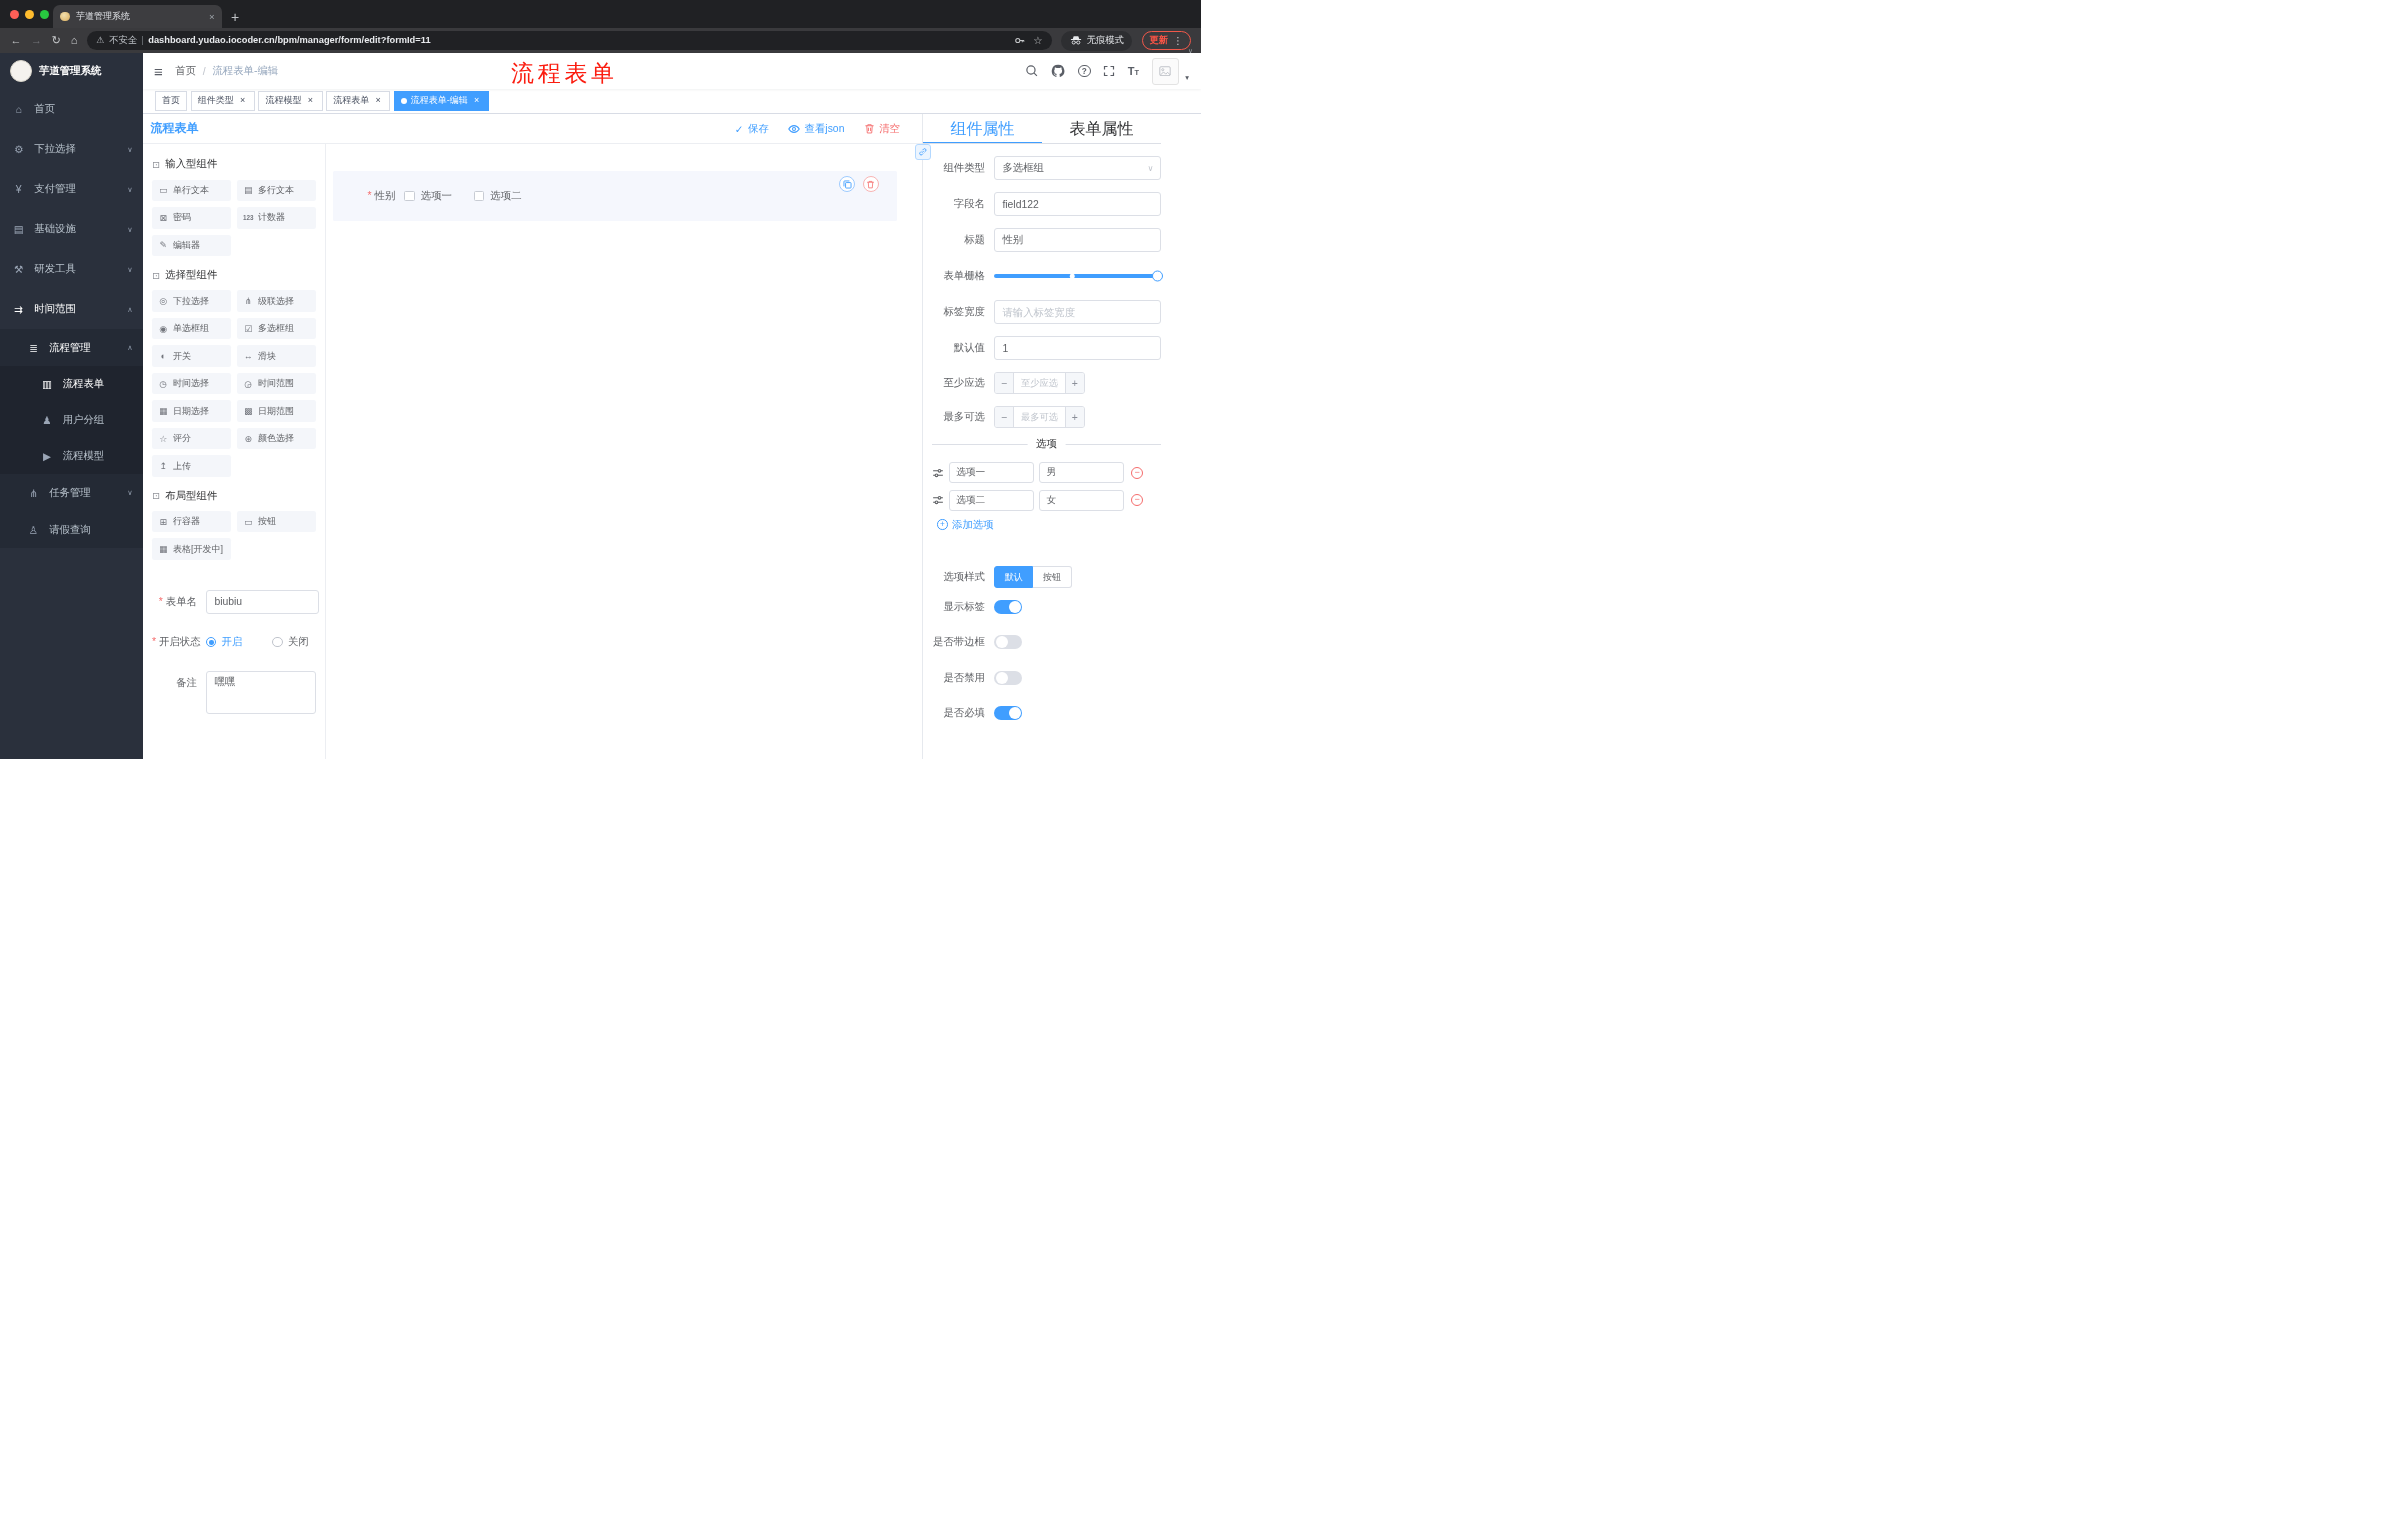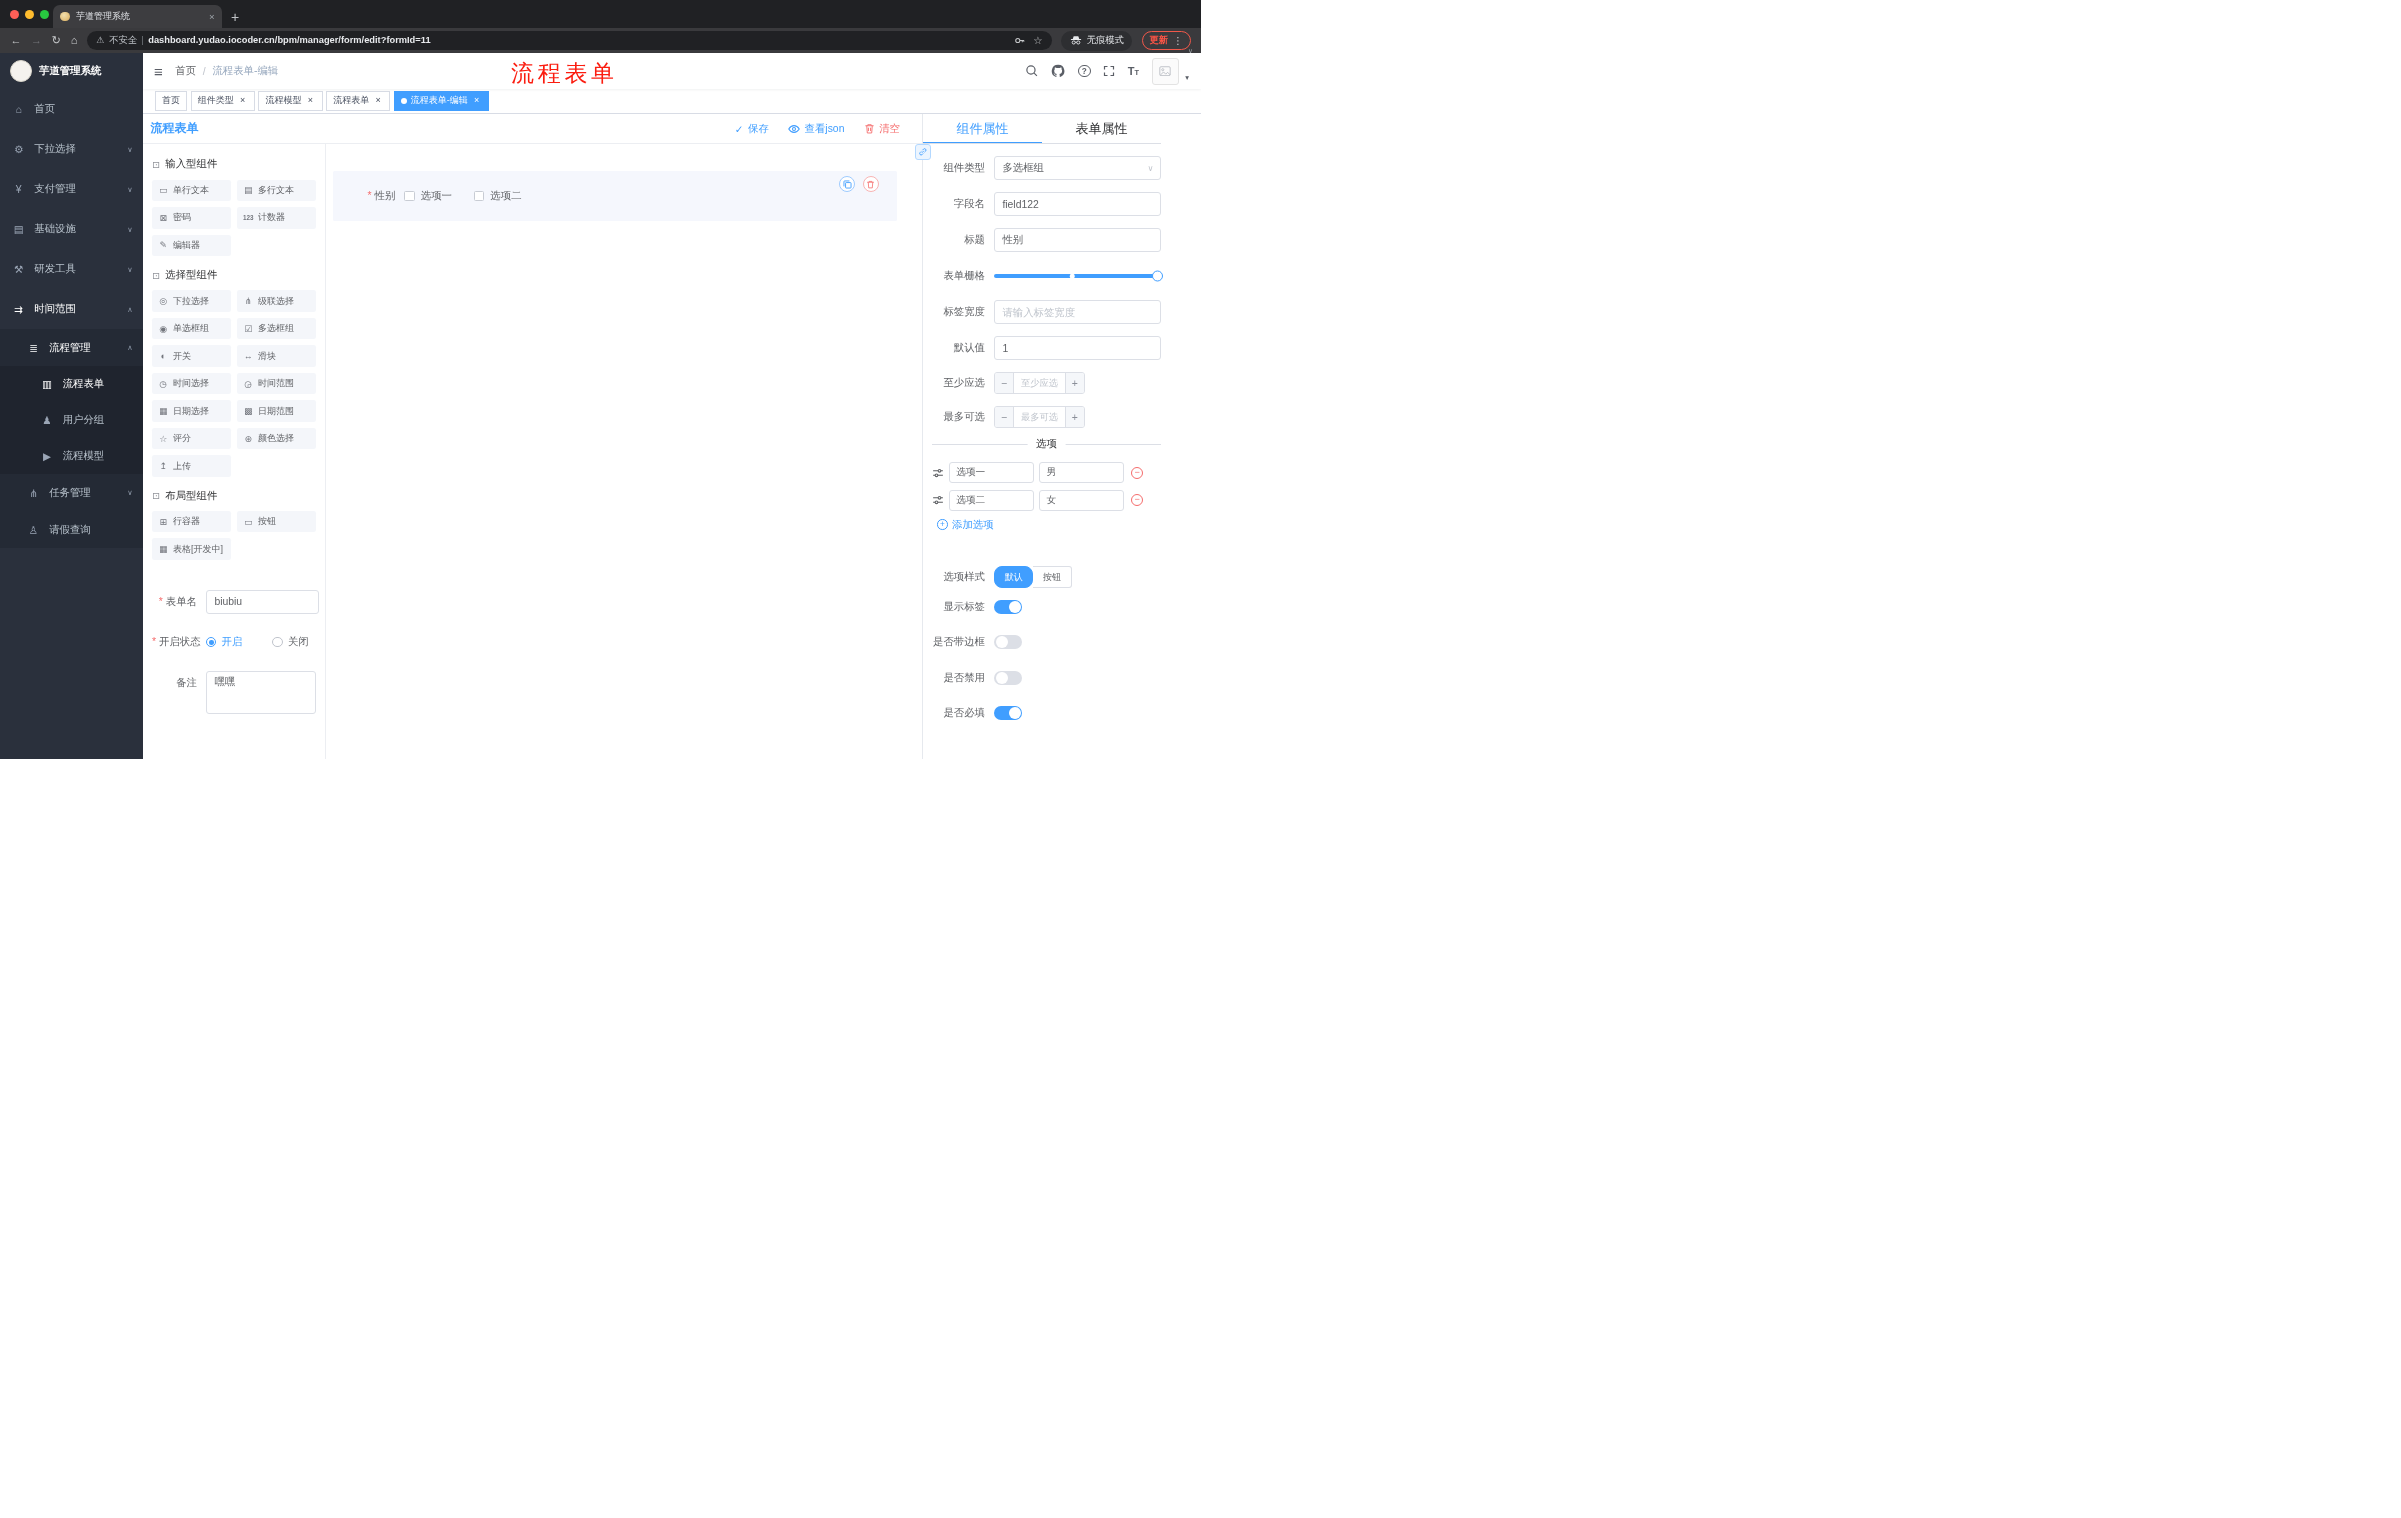--- a/index.html
+++ b/index.html
@@ -113,21 +113,21 @@
   .circle-btn{width:16.3px;height:16.3px;border-radius:50%;display:flex;align-items:center;justify-content:center;background:#fff;cursor:pointer;}
   .circle-btn.blue{border:0.7px solid #9ecbff;}
   .circle-btn.red{border:0.7px solid #f8b4b4;}
   .checkbox{display:flex;align-items:center;gap:6px;font-size:10.4px;color:#606266;margin-right:22px;cursor:pointer;}
   .cb-box{width:10.4px;height:10.4px;border:0.7px solid #c8ccd4;border-radius:1.5px;background:#fff;display:inline-block;}
 
   
   .panel{width:279px;border-left:0.7px solid #e6e9ee;display:flex;flex-direction:column;position:relative;flex-shrink:0;}
   .link-btn{position:absolute;left:-8.2px;top:30px;width:16.3px;height:16.3px;border:0.7px solid #b3d8ff;background:#ecf5ff;border-radius:3px;display:flex;align-items:center;justify-content:center;cursor:pointer;z-index:3;}
   .panel-tabs{height:30px;display:flex;border-bottom:0.7px solid #dcdfe6;margin-right:40px;flex-shrink:0;}
-  .panel-tab{flex:1;text-align:center;line-height:30px;font-size:13px;color:#303133;cursor:pointer;}
+  .panel-tab{flex:1;text-align:center;line-height:30px;font-size:16px;color:#303133;cursor:pointer;}
   .panel-tab.active{color:#409eff;border-bottom:1.5px solid #409eff;font-weight:500;}
   .panel-body{flex:1;padding:12px 40px 0 9px;overflow:hidden;}
   .prow{display:flex;align-items:center;margin-bottom:12px;}
   .plabel{width:62px;text-align:right;padding-right:9px;font-size:10.4px;color:#606266;flex-shrink:0;white-space:nowrap;}
   .pctl{flex:1;min-width:0;}
   .p-input{width:100%;height:24px;border:0.7px solid #dcdfe6;border-radius:3px;padding:0 7.4px;font-size:10.4px;color:#606266;outline:none;}
   .p-input::placeholder{color:#bfc4cc;}
   .p-select{position:relative;}
   .p-select .sel-arrow{position:absolute;right:7.4px;top:6.7px;color:#c0c4cc;font-size:8.2px;pointer-events:none;}
   .slider{height:24px;display:flex;align-items:center;position:relative;}
@@ -145,21 +145,21 @@
   .opt-row{display:flex;align-items:center;margin-bottom:6.7px;gap:5.2px;}
   .opt-input{width:85px;height:21px;border:0.7px solid #dcdfe6;border-radius:3px;padding:0 6px;font-size:9.7px;color:#606266;outline:none;}
   .remove-btn{width:12px;height:12px;border:0.7px solid #f56c6c;color:#f56c6c;border-radius:50%;font-size:9px;line-height:9.7px;text-align:center;cursor:pointer;margin-left:1.5px;flex-shrink:0;}
   .add-option{display:flex;align-items:center;gap:4.5px;color:#409eff;font-size:10.4px;margin:3px 0 0 5.2px;cursor:pointer;}
   .add-circle{width:10.4px;height:10.4px;border:0.7px solid #409eff;border-radius:50%;font-size:8.2px;line-height:9px;text-align:center;}
   .style-row{margin-top:34px;}
   .rgroup{display:flex;}
   .rbtn{height:22px;padding:0 9.7px;font-size:9px;border:0.7px solid #dcdfe6;color:#606266;background:#fff;line-height:21px;cursor:pointer;}
   .rbtn.first{border-radius:3px 0 0 3px;}
   .rbtn.last{border-radius:0 3px 3px 0;border-left:none;}
-  .rbtn.active{background:#409eff;border-color:#409eff;color:#fff;border-radius:8px;}
+  .rbtn.active{background:#409eff;border-color:#409eff;color:#fff;}
   .sw-row{display:flex;align-items:center;margin-bottom:21.5px;}
   .switch{width:28px;height:14px;border-radius:7.4px;background:#dcdfe6;position:relative;cursor:pointer;}
   .switch::after{content:"";position:absolute;top:1.1px;left:1.5px;width:12px;height:12px;border-radius:50%;background:#fff;}
   .switch.on{background:#409eff;}
   .switch.on::after{left:auto;right:1.5px;}
   svg{display:block;}
 </style>
 </head>
 <body>
 

